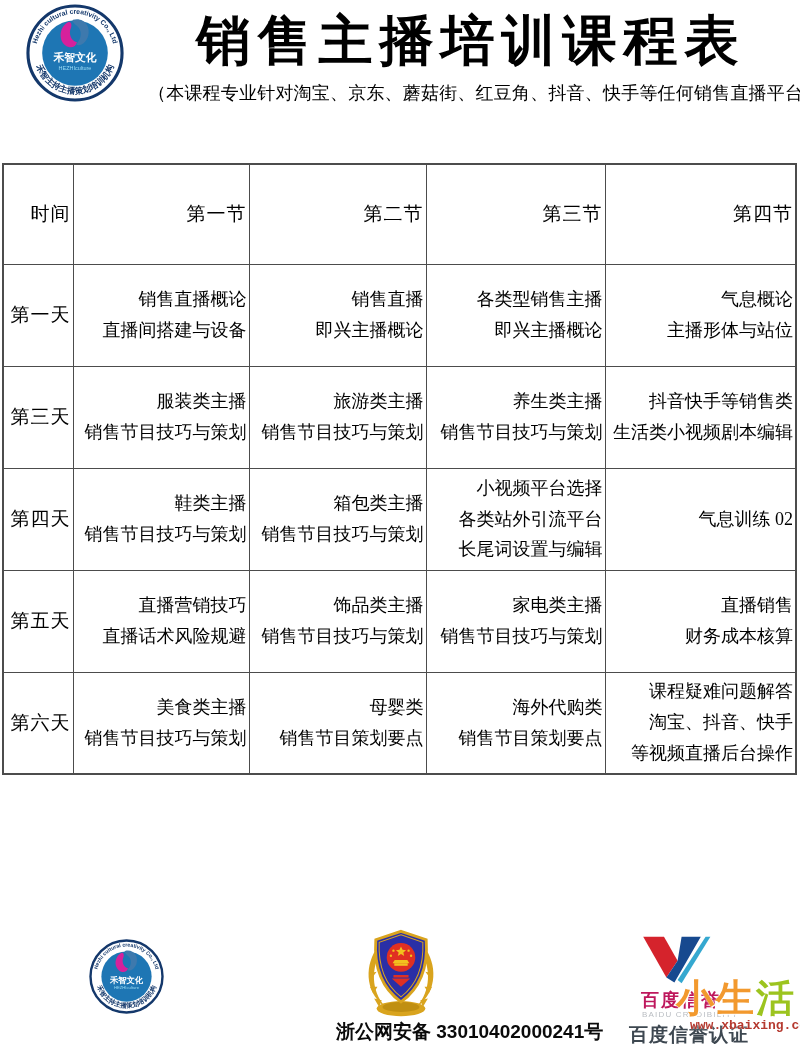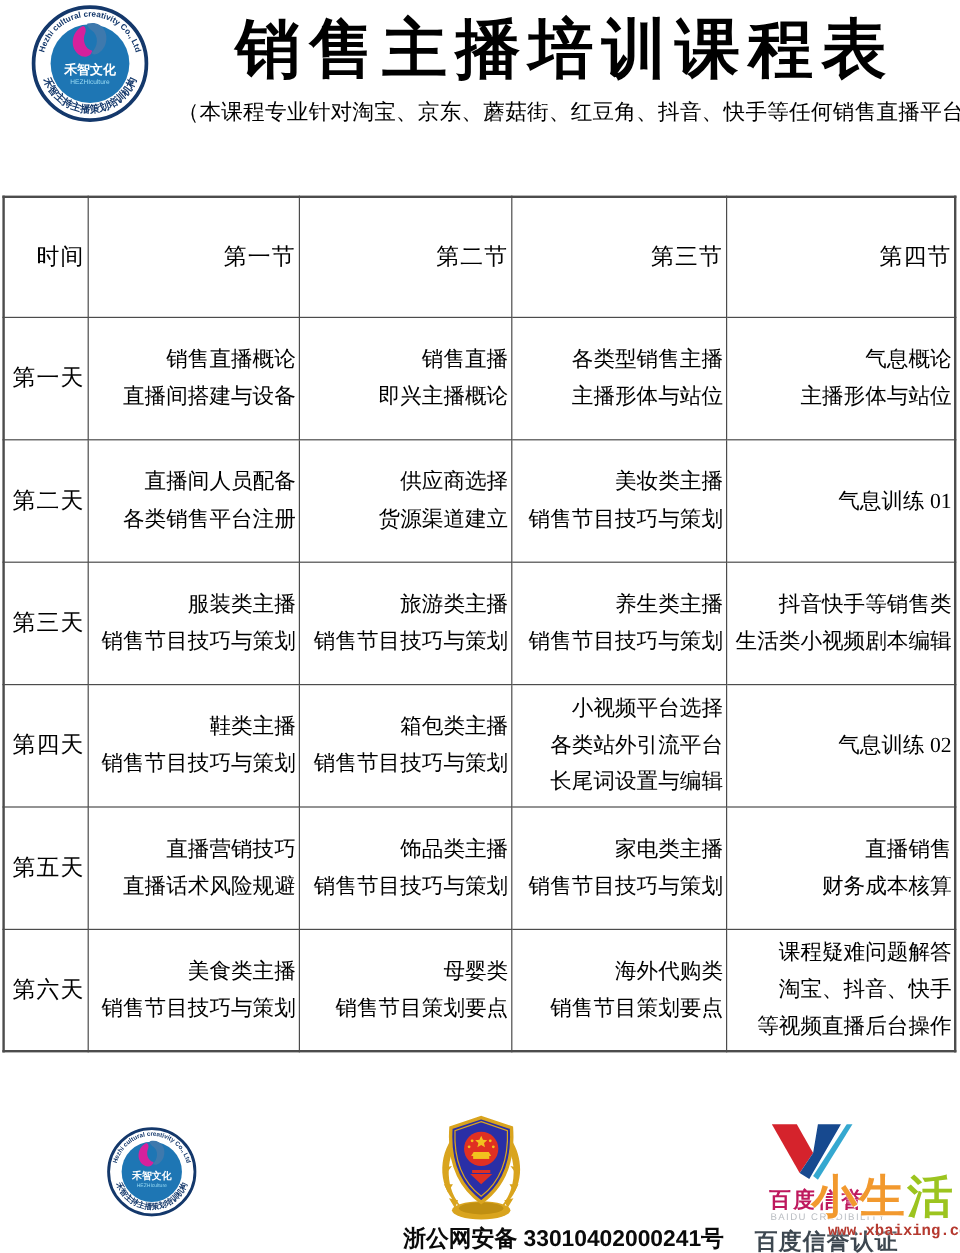--- a/index.html
+++ b/index.html
@@ -132,43 +132,25 @@
         <td class="cell">
             <span class="cell-text">销售直播概论
 直播间搭建与设备</span>
           </td>
         <td class="cell">
             <span class="cell-text">销售直播
 即兴主播概论</span>
           </td>
         <td class="cell">
             <span class="cell-text">各类型销售主播
-主播形体与站位</span>
+即兴主播概论</span>
           </td>
         <td class="cell">
             <span class="cell-text">气息概论
 主播形体与站位</span>
-          </td>
-      </tr>
-      <tr>
-        <td class="day">第二天</td>
-        <td class="cell">
-            <span class="cell-text">直播间人员配备
-各类销售平台注册</span>
-          </td>
-        <td class="cell">
-            <span class="cell-text">供应商选择
-货源渠道建立</span>
-          </td>
-        <td class="cell">
-            <span class="cell-text">美妆类主播
-销售节目技巧与策划</span>
-          </td>
-        <td class="cell">
-            <span class="cell-text">气息训练 01</span>
           </td>
       </tr>
       <tr>
         <td class="day">第三天</td>
         <td class="cell">
             <span class="cell-text">服装类主播
 销售节目技巧与策划</span>
           </td>
         <td class="cell">
             <span class="cell-text">旅游类主播

